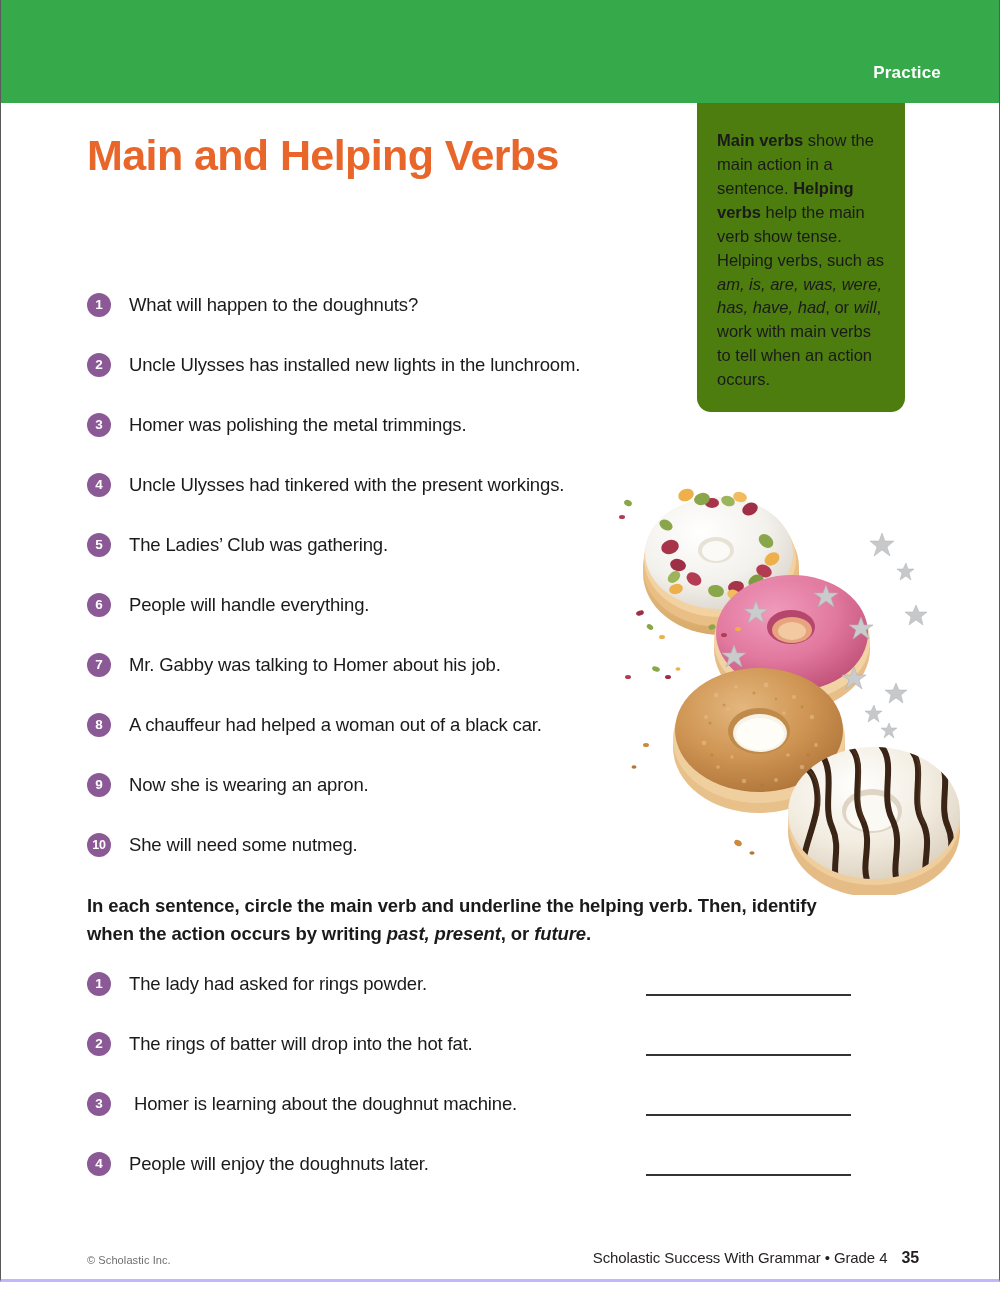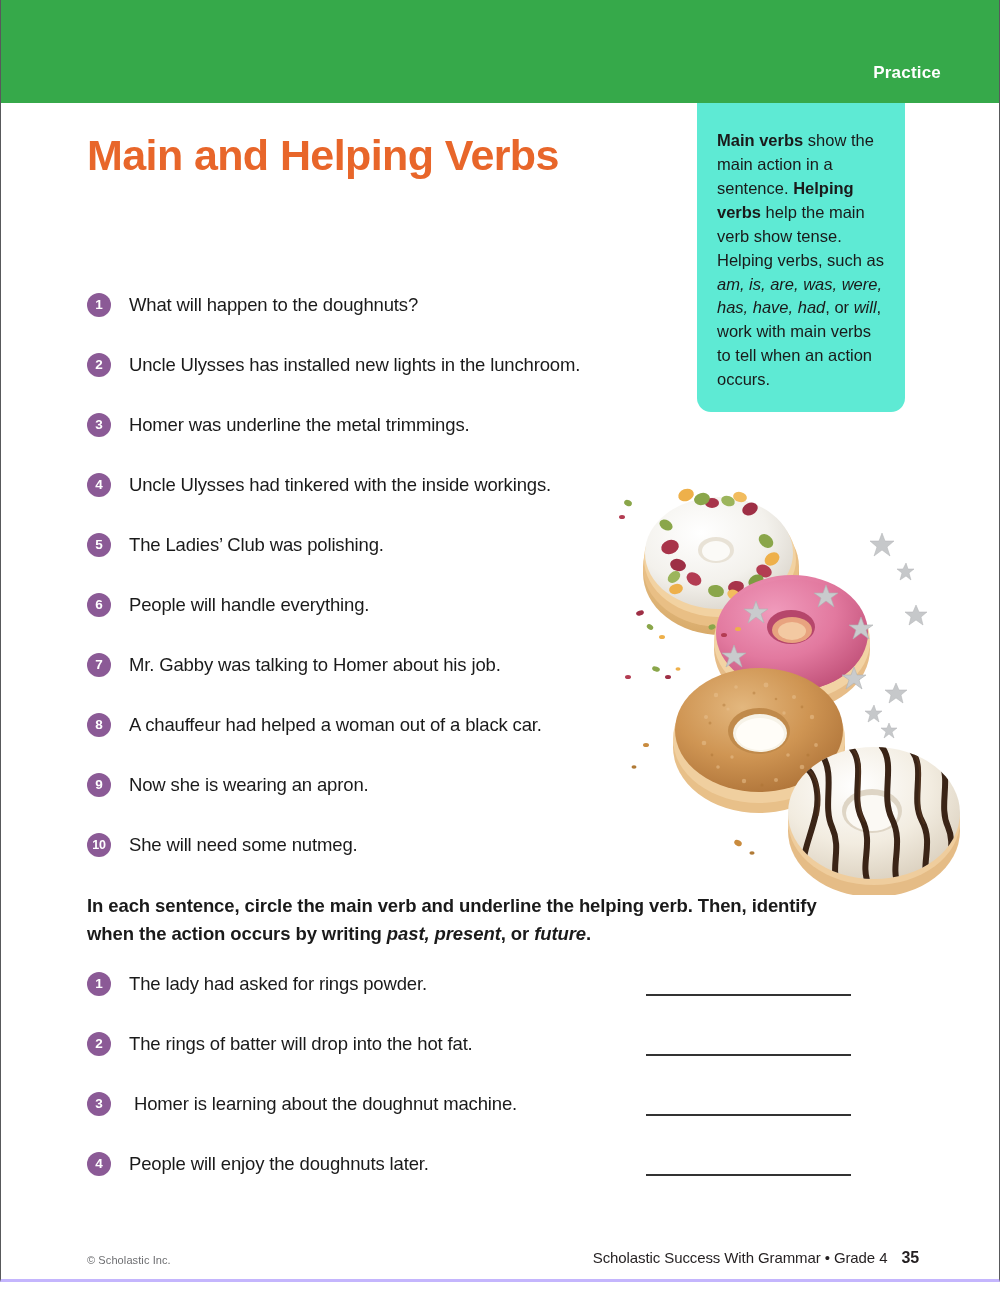--- a/index.html
+++ b/index.html
@@ -80,21 +80,21 @@
   }
 
   
   .def-box {
     position: absolute;
     left: 696px;
     top: 103px;
     width: 208px;
     box-sizing: border-box;
     padding: 26px 18px 20px 20px;
-    background: #5eead4;
+    background: #4d7c0f;
     border-bottom-left-radius: 14px;
     border-bottom-right-radius: 14px;
     font-size: 16.5px;
     line-height: 1.45;
     color: #1a1a1a;
   }
 
   
   .qlist { position: absolute; }
   .qlist-1 { left: 86px; top: 293px; width: 580px; }
@@ -383,29 +383,29 @@
     <div class="qrow">
       <span class="badge">1</span>
       <span class="qtext">What will happen to the doughnuts?</span>
     </div>
     <div class="qrow">
       <span class="badge">2</span>
       <span class="qtext">Uncle Ulysses has installed new lights in the lunchroom.</span>
     </div>
     <div class="qrow">
       <span class="badge">3</span>
-      <span class="qtext">Homer was underline the metal trimmings.</span>
+      <span class="qtext">Homer was polishing the metal trimmings.</span>
     </div>
     <div class="qrow">
       <span class="badge">4</span>
-      <span class="qtext">Uncle Ulysses had tinkered with the inside workings.</span>
+      <span class="qtext">Uncle Ulysses had tinkered with the present workings.</span>
     </div>
     <div class="qrow">
       <span class="badge">5</span>
-      <span class="qtext">The Ladies’ Club was polishing.</span>
+      <span class="qtext">The Ladies’ Club was gathering.</span>
     </div>
     <div class="qrow">
       <span class="badge">6</span>
       <span class="qtext">People will handle everything.</span>
     </div>
     <div class="qrow">
       <span class="badge">7</span>
       <span class="qtext">Mr. Gabby was talking to Homer about his job.</span>
     </div>
     <div class="qrow">

